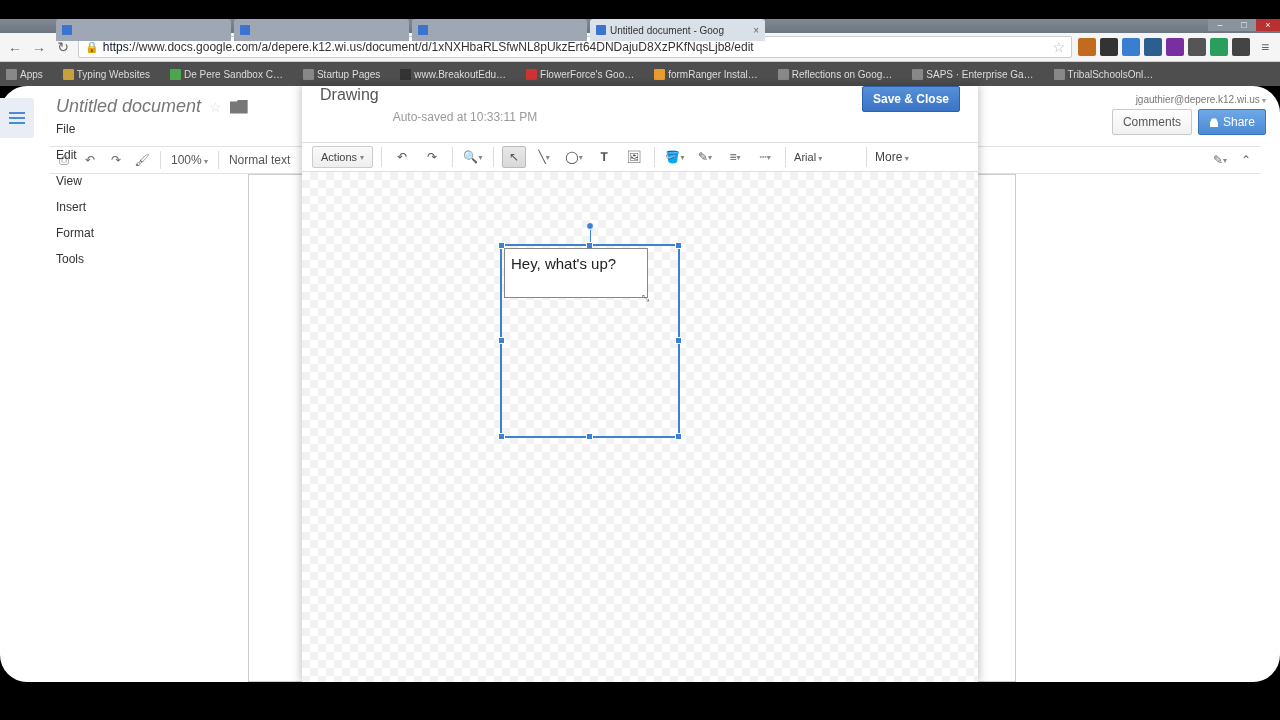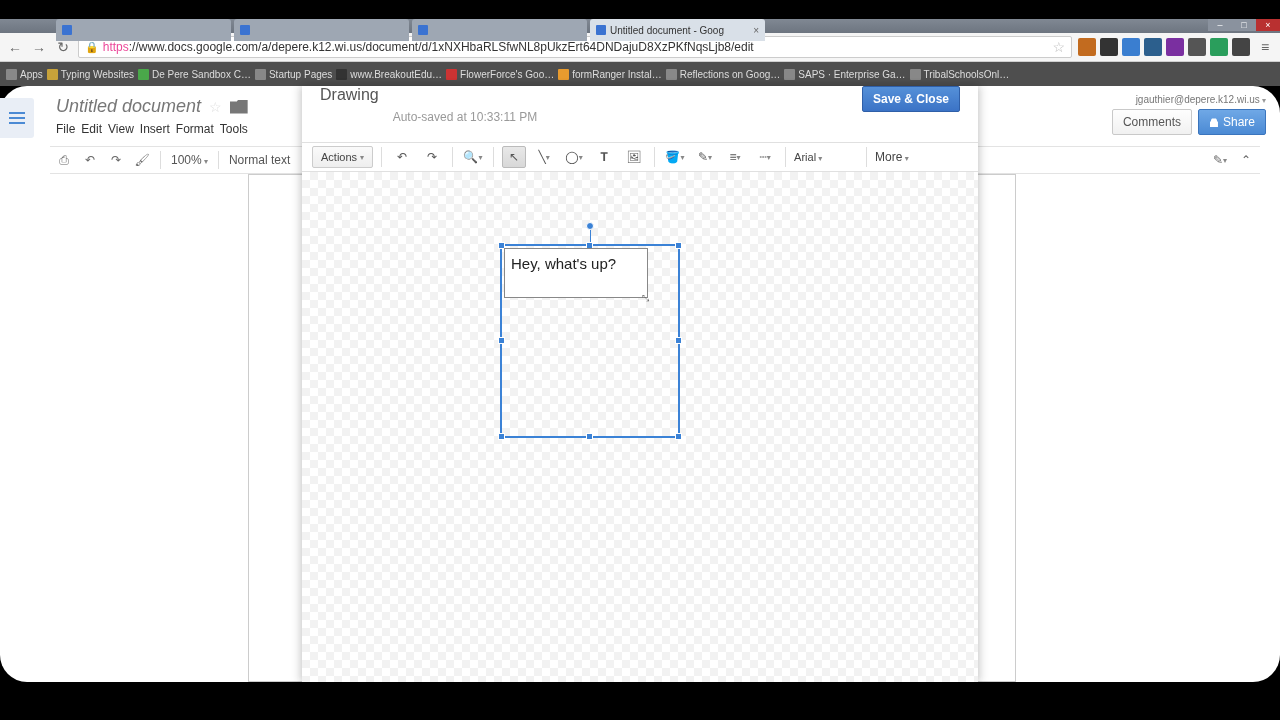--- a/index.html
+++ b/index.html
@@ -16,41 +16,41 @@
   .tabstrip .close { margin-left:auto; font-size:10px; color:#666; }
   .winctl { position:absolute; right:0; top:0; display:flex; }
   .winctl div { width:24px; height:12px; background:#b93030; color:#fff; text-align:center; font-size:9px; line-height:12px; }
   .winctl .min,.winctl .max{ background:#8a929e; }
 
   
   .addrbar { height:29px; background:#f5f5f5; border-bottom:1px solid #cfcfcf; display:flex; align-items:center; padding:0 6px; gap:6px; }
   .navicon { width:18px; height:18px; display:flex; align-items:center; justify-content:center; color:#666; font-size:14px; }
   .addrfield { flex:1; height:22px; background:#fff; border:1px solid #ccc; border-radius:2px; display:flex; align-items:center; padding:0 6px; font-size:12px; color:#333; }
   .addrfield .lock { color:#4b8c3a; font-size:11px; margin-right:4px; }
-  .addrfield .https { color:#ec4899; }
+  .addrfield .https { color:#0f172a; }
   .addrfield .star { margin-left:auto; color:#bbb; font-size:14px; }
   .exticons { display:flex; gap:4px; }
   .exticons div { width:18px; height:18px; border-radius:2px; }
 
   
-  .bookbar { height:24px; background:#4e4e4e; display:flex; align-items:center; padding:8px 6px; gap:4px; font-size:10px; color:#ddd; overflow:hidden; }
+  .bookbar { height:24px; background:#4e4e4e; display:flex; align-items:center; padding:8px 6px; gap:20px; font-size:10px; color:#ddd; overflow:hidden; }
   .bookbar .bm { display:flex; align-items:center; gap:3px; white-space:nowrap; }
   .bookbar .bm .bicon{ width:11px; height:11px; background:#888; border-radius:1px; }
 
   
   .docs { position:relative; height:596px; background:#fff;border-radius:27px; }
   .docs-left-toggle { position:absolute; left:0; top:12px; width:34px; height:40px; background:#e9eef6; display:flex; align-items:center; justify-content:center; border-radius:0 3px 3px 0; }
   .docs-left-toggle div{ width:16px; height:2px; background:#4b8ad4; box-shadow:0 5px 0 #4b8ad4,0 -5px 0 #4b8ad4; }
 
   .docs-titlebar { position:absolute; left:56px; top:10px; right:20px; display:flex; align-items:center; }
   .doc-title { font-size:18px; color:#777; font-style:italic; margin-right:8px; }
   .doc-star { color:#ddd; font-size:14px; margin-right:8px; }
   .doc-folder { width:18px; height:14px; background:#777; clip-path: polygon(0 15%,40% 15%,48% 0,100% 0,100% 100%,0 100%); }
 
-  .docs-menubar { position:absolute; left:56px; top:36px; display:flex; gap:6px; font-size:12px; color:#333; }
+  .docs-menubar { position:absolute; left:56px; top:36px; display:flex; gap:12px; font-size:12px; color:#333;flex-direction:column; }
 
   .docs-right-head { position:absolute; right:14px; top:8px; text-align:right; }
   .user-email { font-size:10px; color:#777; }
   .user-email::after{ content:" ▾"; color:#999; font-size:8px; }
   .head-btns { display:flex; gap:6px; margin-top:4px; justify-content:flex-end; }
   .btn { height:26px; border:1px solid #c9c9c9; border-radius:2px; background:linear-gradient(#fefefe,#f1f1f1); padding:8px 10px; font-size:12px; color:#555; display:flex; align-items:center; gap:4px; }
   .btn.share { background:linear-gradient(#6fa8e6,#4b8ad4); border-color:#3b75bd; color:#fff; }
   .btn.share .lockicon{ width:10px; height:10px; background:#fff; clip-path: polygon(20% 45%,20% 30%,30% 15%,70% 15%,80% 30%,80% 45%,90% 45%,90% 100%,10% 100%,10% 45%);}
 
   .docs-toolbar { position:absolute; left:50px; right:20px; top:60px; height:28px; border-top:1px solid #e3e3e3; border-bottom:1px solid #e3e3e3; display:flex; align-items:center; padding:0 6px; gap:10px; font-size:12px; color:#555; }

